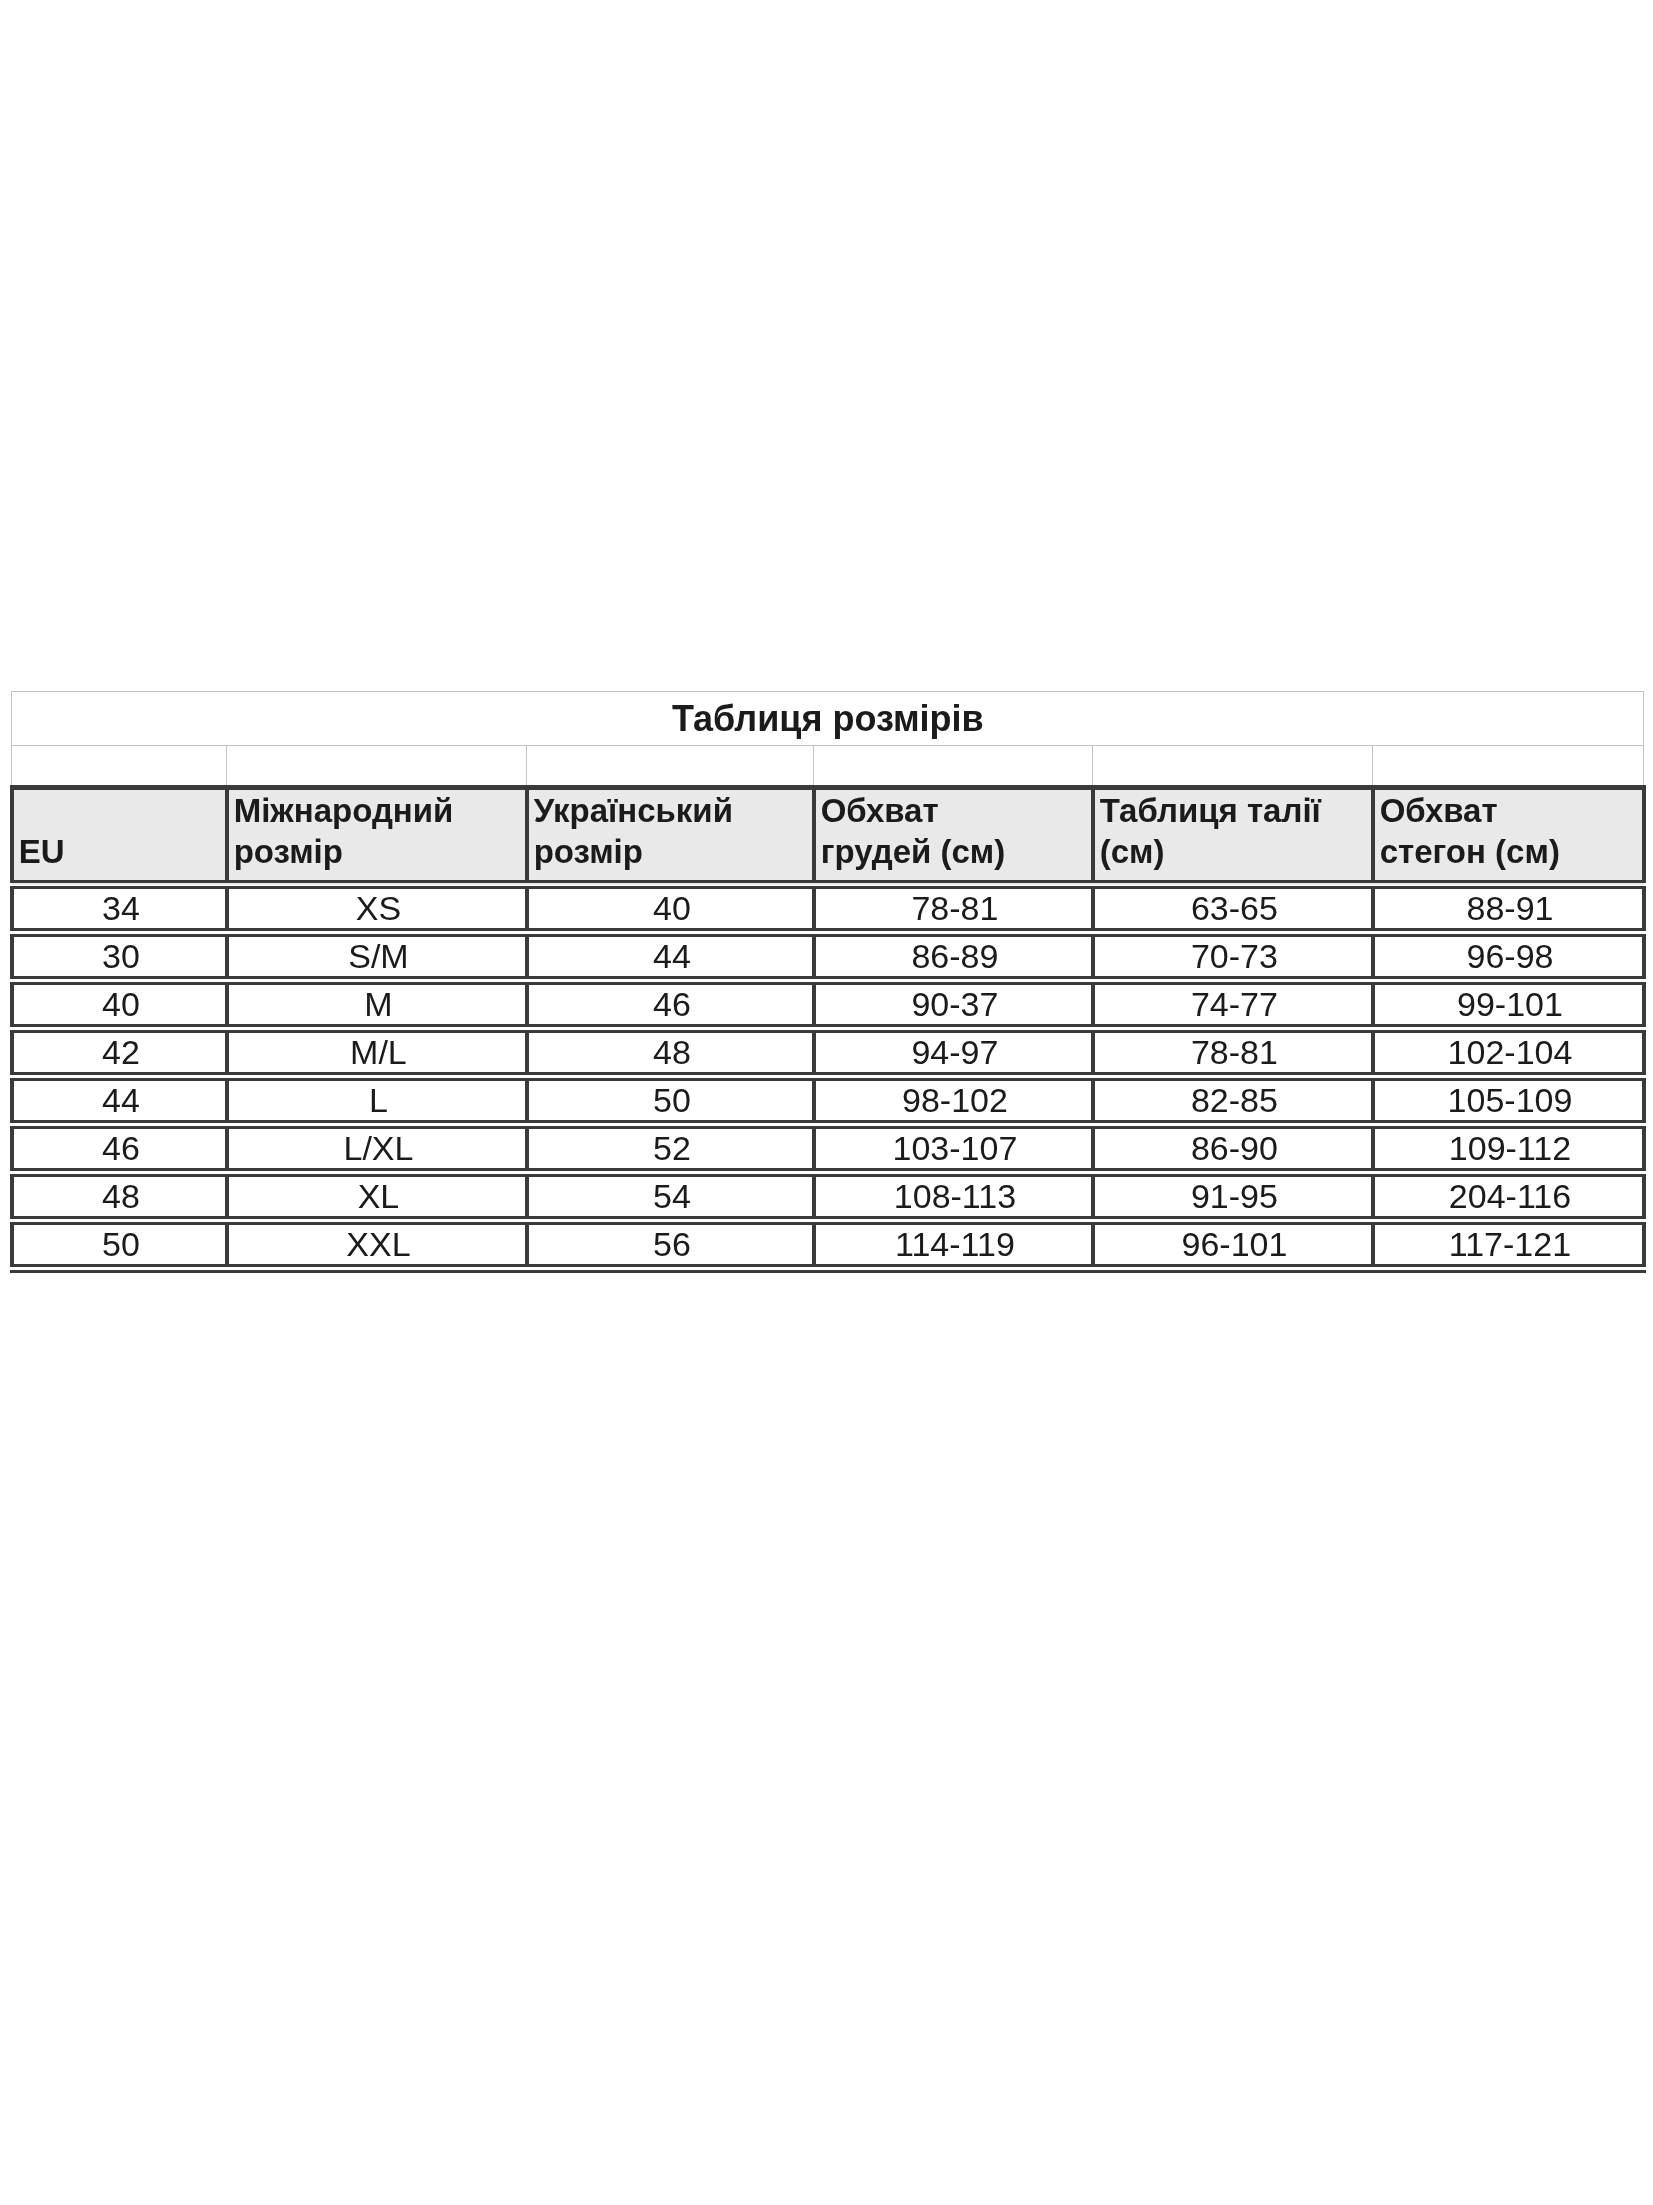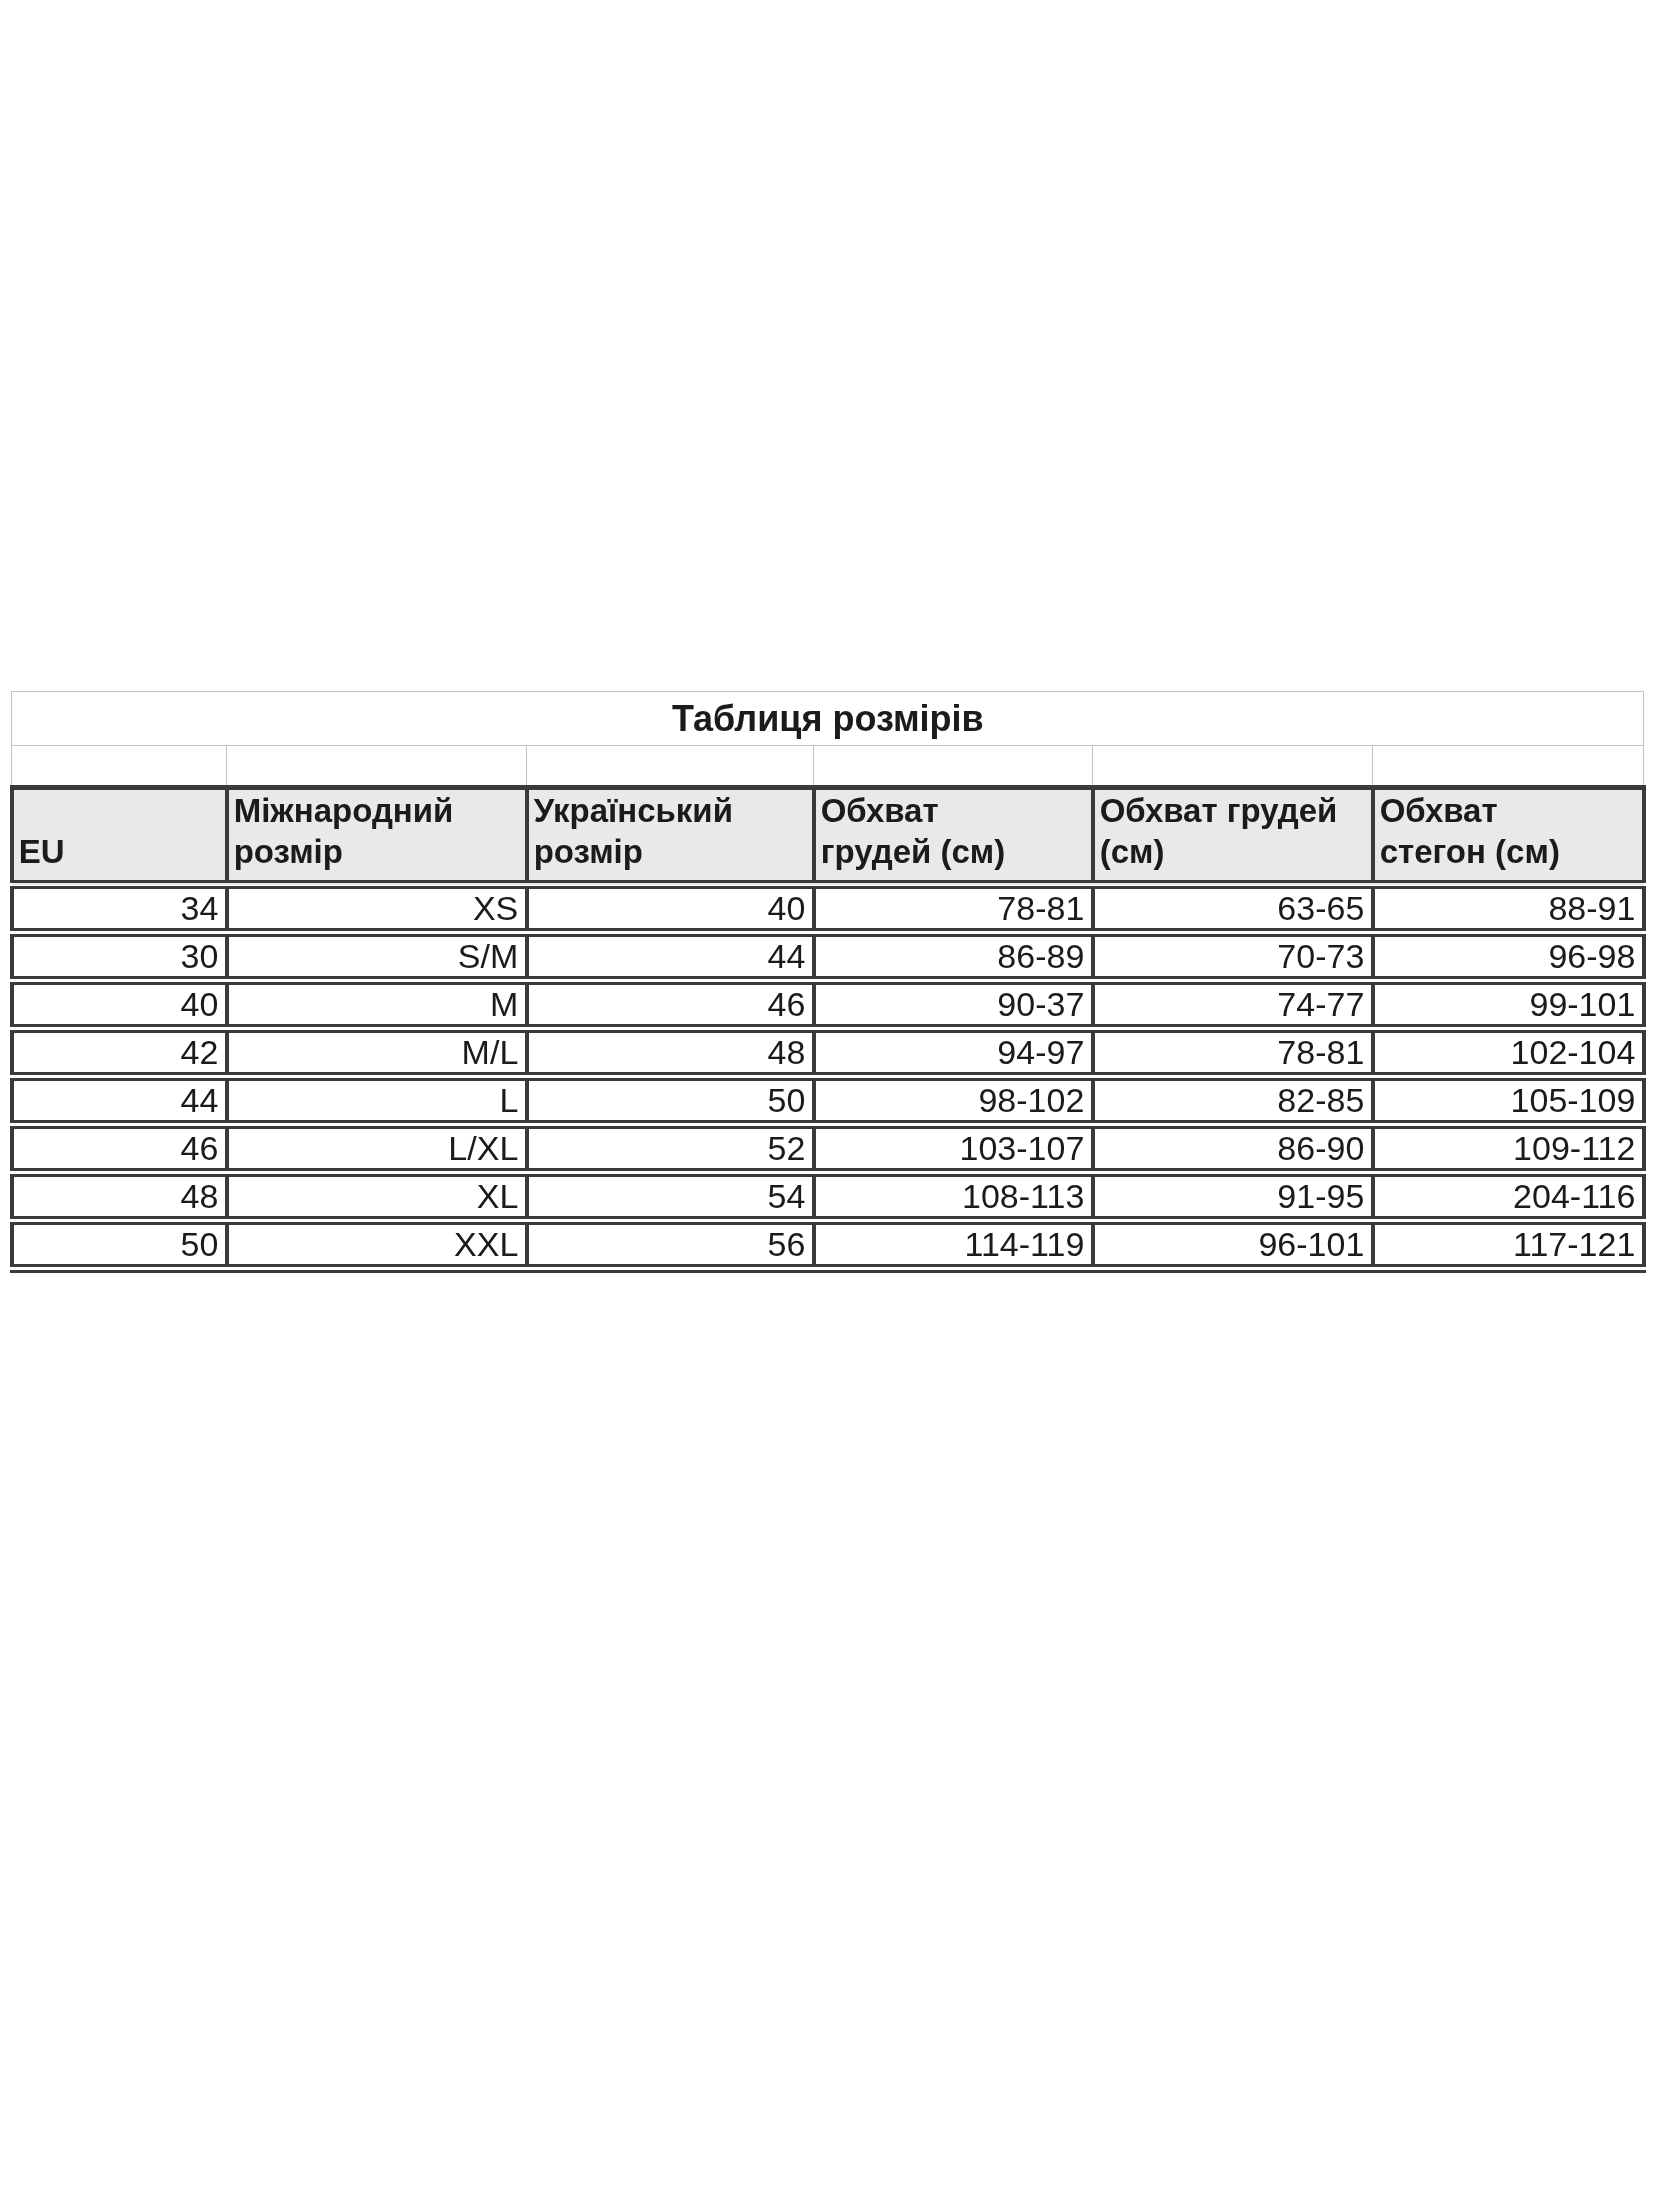--- a/index.html
+++ b/index.html
@@ -65,21 +65,21 @@
     padding: 0 4.9px 8.2px 4.9px;
     white-space: pre-line;
   }
   
   tr.data-row td {
     height: 46px;
     border-left: 4.1px solid var(--border-dark);
     border-right: 4.1px solid var(--border-dark);
     border-bottom: 9.8px double var(--border-dark);
     font-size: 34px;
-    text-align: right;
+    text-align: center;
     vertical-align: middle;
     padding: 0 6.5px 0 9.8px;
     background: #ffffff;
     white-space: nowrap;
     overflow: hidden;
   }
 </style>
 </head>
 <body>
 
@@ -106,21 +106,21 @@
         <td></td>
       </tr>
       <tr class="header-row">
         <th>EU</th>
         <th>Міжнародний
 розмір</th>
         <th>Український
 розмір</th>
         <th>Обхват
 грудей (см)</th>
-        <th>Обхват грудей
+        <th>Таблиця талії
 (см)</th>
         <th>Обхват
 стегон (см)</th>
       </tr>
     </thead>
     <tbody>
 
     <tr class="data-row">
         <td>34</td>
         <td>XS</td>

